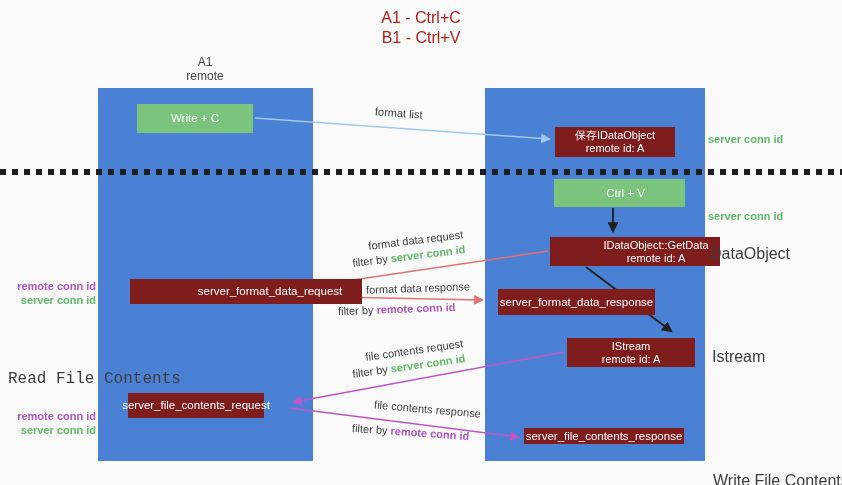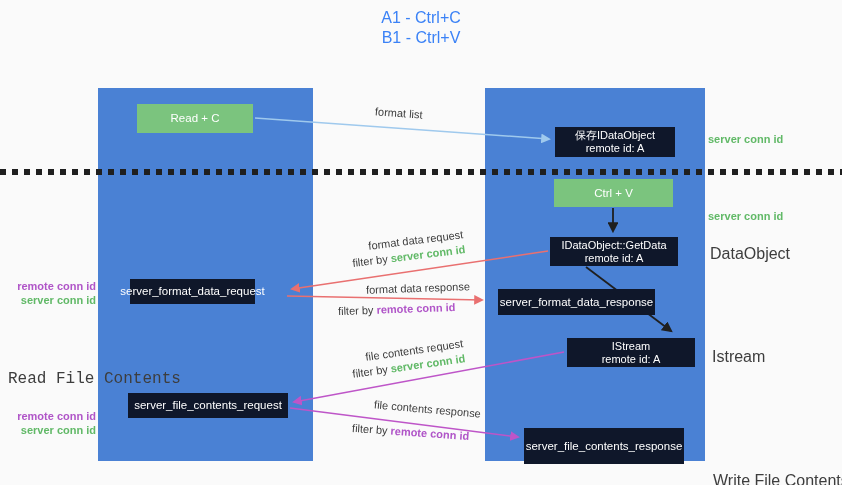--- a/index.html
+++ b/index.html
@@ -5,27 +5,27 @@
   html,body{margin:0;padding:0;}
   body{
     font-family:"Liberation Sans", sans-serif;
     background:#fafafa;
     width:842px;height:485px;
     position:relative;overflow:hidden;
   }
   .stage{position:absolute;left:0;top:0;width:842px;height:485px;}
   .col{position:absolute;background:#4A81D4;z-index:1;}
   .col-header{position:absolute;z-index:4;text-align:center;font-size:12px;color:#454545;line-height:14px;}
-  .title{position:absolute;left:0;top:8px;width:842px;text-align:center;font-size:16px;color:#3b82f6;line-height:20px;z-index:4;}
+  .title{position:absolute;left:0;top:8px;width:842px;text-align:center;font-size:16px;color:#b91c1c;line-height:20px;z-index:4;}
   .dotline{position:absolute;left:0;top:169px;width:842px;height:6px;z-index:2;
     background:repeating-linear-gradient(to right,#1f1f1f 0,#1f1f1f 6px,transparent 6px,transparent 12px);}
   svg.arrows{position:absolute;left:0;top:0;z-index:3;}
   .box{position:absolute;z-index:4;display:flex;flex-direction:column;justify-content:center;align-items:center;
        color:#fff;font-size:11.5px;line-height:13px;text-align:center;}
-  .box.orange{background:#0f172a;}
+  .box.orange{background:#7f1d1d;}
   .box.green{background:#7BC47E;}
   .lbl{position:absolute;z-index:4;font-size:11px;color:#3d3d3d;white-space:nowrap;}
   .lbl.dark12{font-size:16px;}
   .lbl.green{color:#61B967;font-weight:bold;}
   .idgroup{position:absolute;z-index:4;width:96px;text-align:right;font-size:11px;font-weight:bold;line-height:14px;white-space:nowrap;}
   .idgroup .remote{color:#B055C8;}
   .idgroup .server{color:#61B967;}
   .filter .fid{font-weight:bold;}
   .filter .fid.green{color:#61B967;}
   .filter .fid.purple{color:#B055C8;}
@@ -33,20 +33,24 @@
 </head>
 <body>
 
 <div class="stage">
 
   <div class="title">
     <div>A1 - Ctrl+C</div>
     <div>B1 - Ctrl+V</div>
   </div>
 
+  <div class="col-header" style="left:155px;top:55px;width:100px;">
+    <div>A1</div>
+    <div>remote</div>
+  </div>
 
   <div class="col" style="left:98px;top:88px;width:215px;height:373px;"></div>
   <div class="col" style="left:485px;top:88px;width:220px;height:373px;"></div>
 
   <div class="dotline"></div>
 
   <svg class="arrows" width="842" height="485">
     <defs>
       <marker id="m-blue" viewBox="0 0 10 10" refX="8" refY="5" markerWidth="6.5" markerHeight="6.5" orient="auto">
         <path d="M0,0 L10,5 L0,10 z" fill="#9FC9ED"></path>
@@ -64,55 +68,55 @@
     <line x1="255" y1="118" x2="549" y2="139" stroke="#9FC9ED" stroke-width="1.5" marker-end="url(#m-blue)"></line>
     <line x1="613" y1="208" x2="613" y2="231" stroke="#1f1f1f" stroke-width="1.8" marker-end="url(#m-black)"></line>
     <line x1="586" y1="267" x2="671" y2="331" stroke="#1f1f1f" stroke-width="1.8" marker-end="url(#m-black)"></line>
     <line x1="548" y1="251" x2="292" y2="289" stroke="#E97070" stroke-width="1.5" marker-end="url(#m-red)"></line>
     <line x1="287" y1="296" x2="482" y2="300" stroke="#E97070" stroke-width="1.5" marker-end="url(#m-red)"></line>
     <line x1="564" y1="352" x2="294" y2="402" stroke="#BE55C8" stroke-width="1.5" marker-end="url(#m-purple)"></line>
     <line x1="290" y1="408" x2="518" y2="437" stroke="#BE55C8" stroke-width="1.5" marker-end="url(#m-purple)"></line>
   </svg>
 
   <div class="box green" style="left:137px;top:104px;width:116px;height:29px;">
-    <div>Read + C</div>
+    <div>Write + C</div>
   </div>
 
   <div class="box orange" style="left:555px;top:127px;width:120px;height:30px;font-size:11px;">
     <div>保存IDataObject</div>
     <div>remote id: A</div>
   </div>
 
-  <div class="box green" style="left:554px;top:179px;width:119px;height:28px;">
+  <div class="box green" style="left:554px;top:179px;width:119px;height:28px;padding-left:12px;">
     <div>Ctrl + V</div>
   </div>
 
-  <div class="box orange" style="left:550px;top:237px;width:128px;height:29px;font-size:11px;">
+  <div class="box orange" style="left:550px;top:237px;width:128px;height:29px;font-size:11px;padding-left:42px;">
     <div>IDataObject::GetData</div>
     <div>remote id: A</div>
   </div>
 
-  <div class="box orange" style="left:130px;top:279px;width:125px;height:25px;">
+  <div class="box orange" style="left:130px;top:279px;width:184px;height:25px;padding-left:48px;">
     <div>server_format_data_request</div>
   </div>
 
   <div class="box orange" style="left:488px;top:289px;width:157px;height:26px;margin-left:10px;">
     <div>server_format_data_response</div>
   </div>
 
   <div class="box orange" style="left:567px;top:338px;width:128px;height:29px;font-size:11px;">
     <div>IStream</div>
     <div>remote id: A</div>
   </div>
 
-  <div class="box orange" style="left:128px;top:393px;width:160px;height:25px;">
+  <div class="box orange" style="left:128px;top:393px;width:136px;height:25px;">
     <div>server_file_contents_request</div>
   </div>
 
-  <div class="box orange" style="left:524px;top:428px;width:160px;height:36px;">
+  <div class="box orange" style="left:524px;top:428px;width:160px;height:16px;">
     <div>server_file_contents_response</div>
   </div>
 
   <div class="lbl green" style="left:708px;top:133px;">server conn id</div>
   <div class="lbl green" style="left:708px;top:210px;">server conn id</div>
   <div class="lbl dark12" style="left:710px;top:245px;">DataObject</div>
   <div class="lbl dark12" style="left:712px;top:348px;">Istream</div>
   <div class="lbl dark12" style="left:713px;top:432px;margin-top:40px;">Write File Contents</div>
 
   <div class="idgroup" style="left:0;top:279px;">

